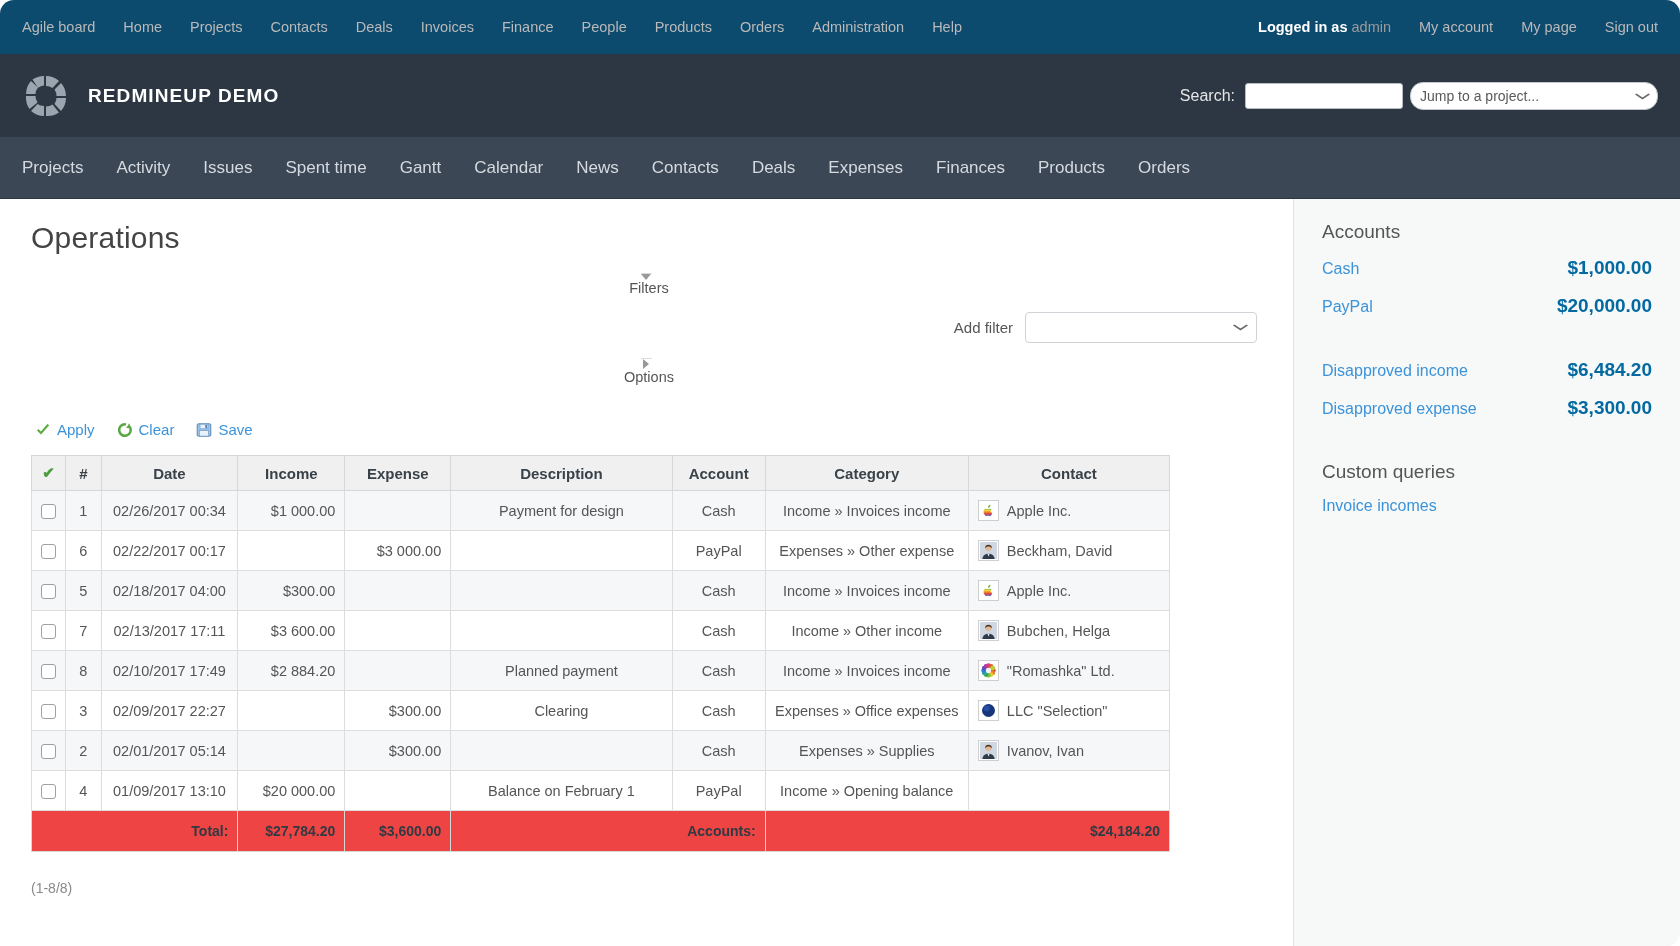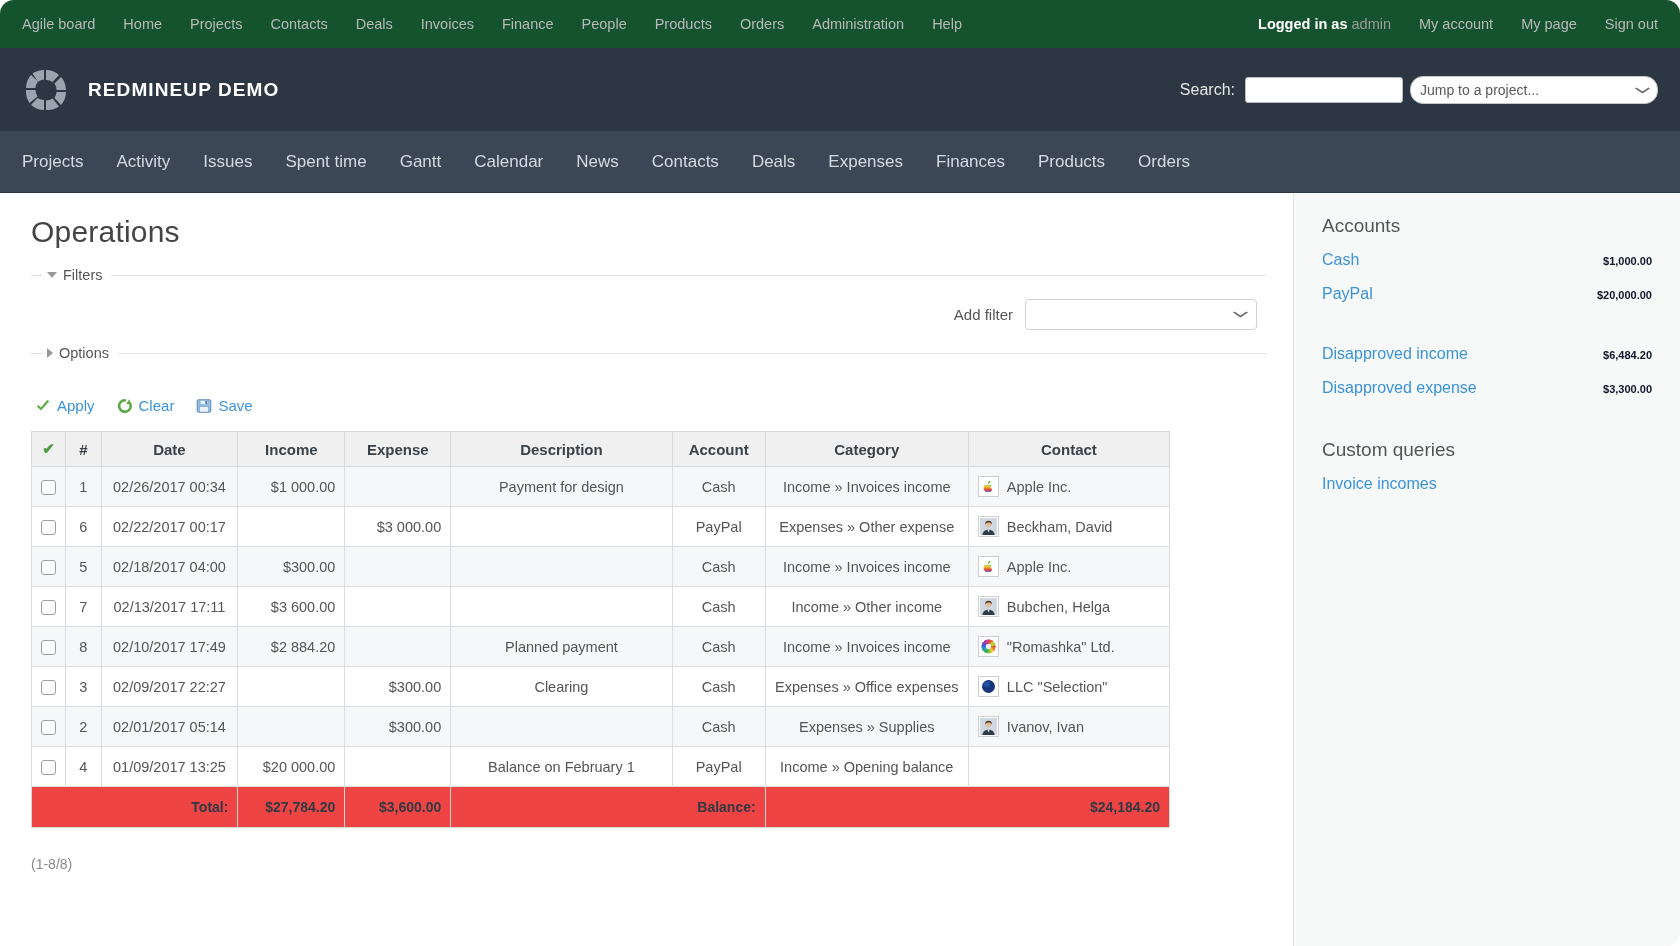--- a/index.html
+++ b/index.html
@@ -15,22 +15,22 @@
   .page {
     position:relative;
     width:1680px; height:946px;
     background:#fff;
     border-radius:14px;
     overflow:hidden;
   }
 
   
   .topbar {
-    height:48px;
-    background:#14532d;
+    height:54px;
+    background:#0c4a6e;
     display:flex;
     align-items:center;
     padding:0 22px;
     color:#9b9b9b;
     font-size:14.5px;
   }
   .topbar a {
     color:#b9b9b9;
     text-decoration:none;
     margin-right:28px;
@@ -145,20 +145,21 @@
   
   .collapsible {
     position:relative;
     margin:0 0 0 0;
   }
   .collapsible .legend-row {
     display:flex;
     align-items:center;
     font-size:14px;
     color:#555;
+    flex-direction:column;
   }
   .legend-dash {
     width:11px; height:1px;
     background:#dcdcdc;
     margin-right:5px;
   }
   .tri {
     width:0; height:0;
     margin-right:6px;
   }
@@ -314,22 +315,22 @@
     margin-bottom:16px;
     font-size:16px;
   }
   .sb-row a {
     color:#3b93d9;
     text-decoration:none;
   }
   .sb-row .amt {
     margin-left:auto;
     font-weight:bold;
-    color:#0f172a;
-    font-size:11px;
+    color:#0369a1;
+    font-size:19px;
   }
   .sb-gap { height:26px; }
 </style>
 </head>
 <body>
 
 <div class="page">
 
   <div class="topbar">
     <a href="#">Agile board</a>
@@ -670,36 +671,36 @@
                       <path d="M8.6 13.9h2.8l-1.4 3.2z" fill="#e8eaee"></path>
                     </svg>
                   </span>
                   <span>Ivanov, Ivan</span>
                 </span>
               </td>
             </tr>
             <tr class="even">
               <td class="c"><span class="chk"></span></td>
               <td class="c">4</td>
-              <td class="c">01/09/2017 13:25</td>
+              <td class="c">01/09/2017 13:10</td>
               <td class="r">$20 000.00</td>
               <td class="r"></td>
               <td class="c">Balance on February 1</td>
               <td class="c">PayPal</td>
               <td class="c">Income » Opening balance</td>
               <td class="l"></td>
             </tr>
           </tbody>
         <tfoot>
           <tr>
             <td colspan="2" style="border-right:none;"></td>
             <td class="r" style="border-left:none;">Total:</td>
             <td class="r">$27,784.20</td>
             <td class="r">$3,600.00</td>
-            <td colspan="2" class="r">Balance:</td>
+            <td colspan="2" class="r">Accounts:</td>
             <td colspan="2" class="r">$24,184.20</td>
           </tr>
         </tfoot>
       </table>
 
       <div class="pager">(1-8/8)</div>
     </div>
 
     <div class="sidebar">
       <h3 class="sb-h">Accounts</h3>

